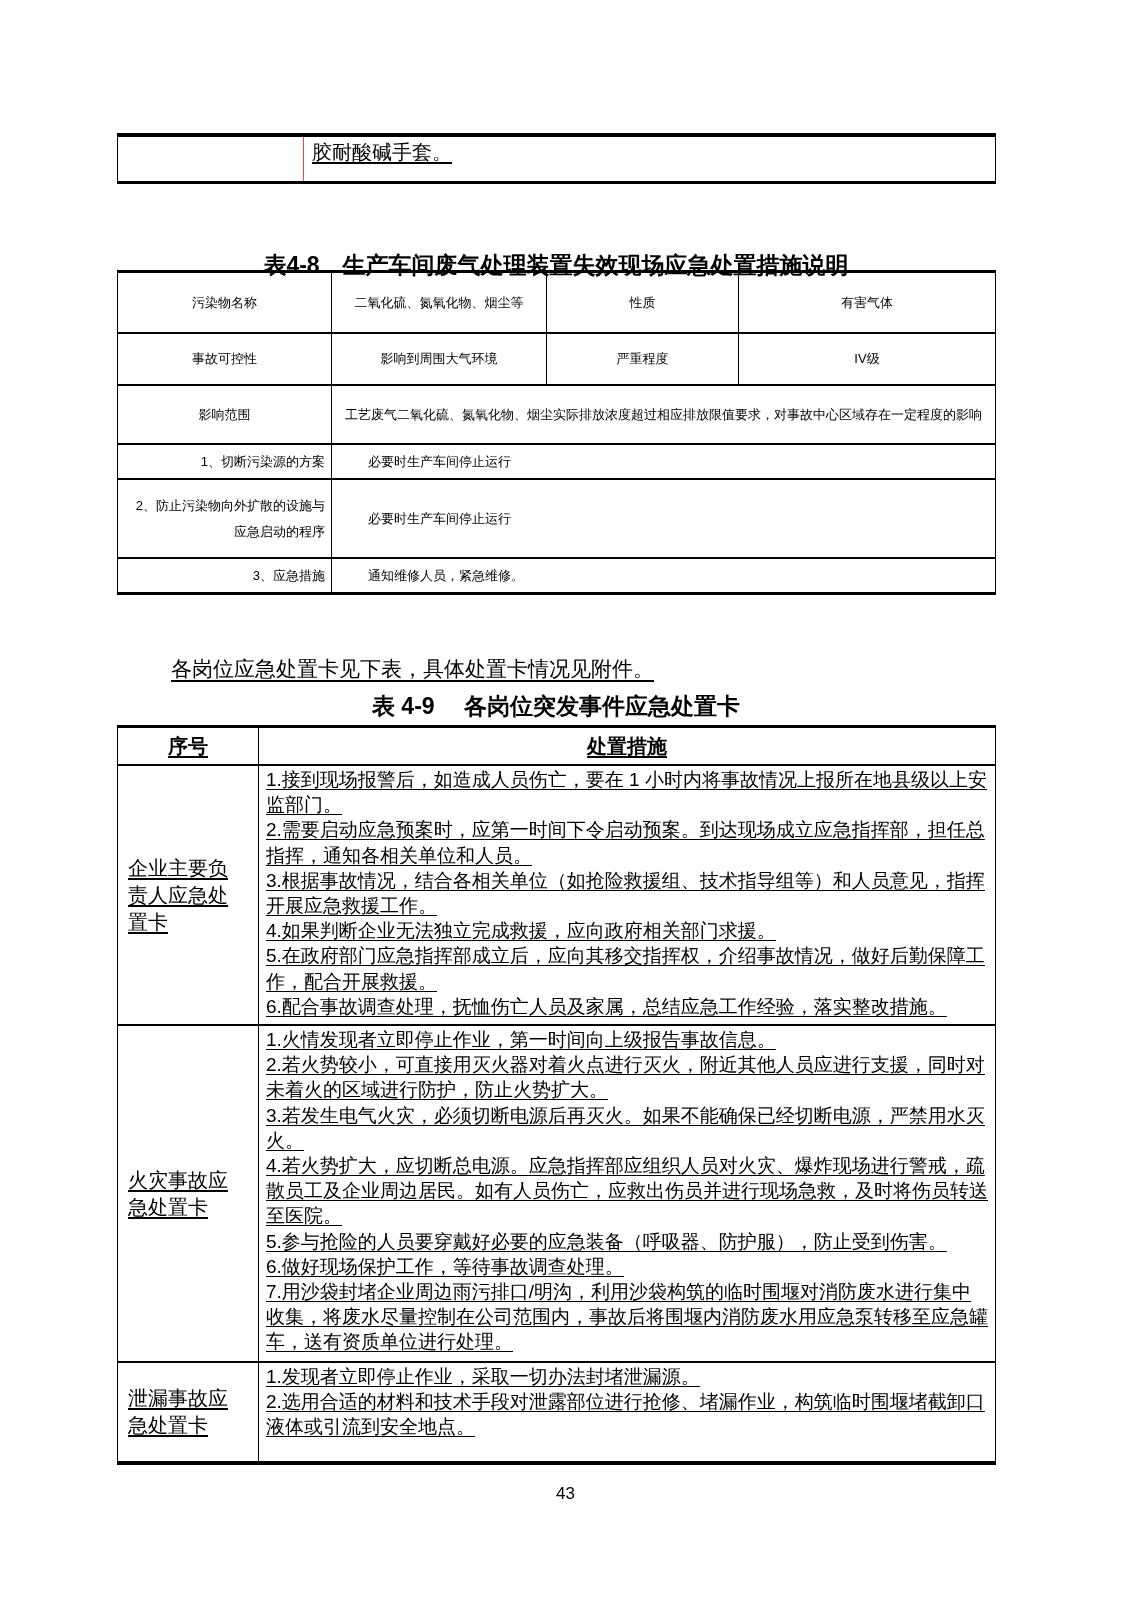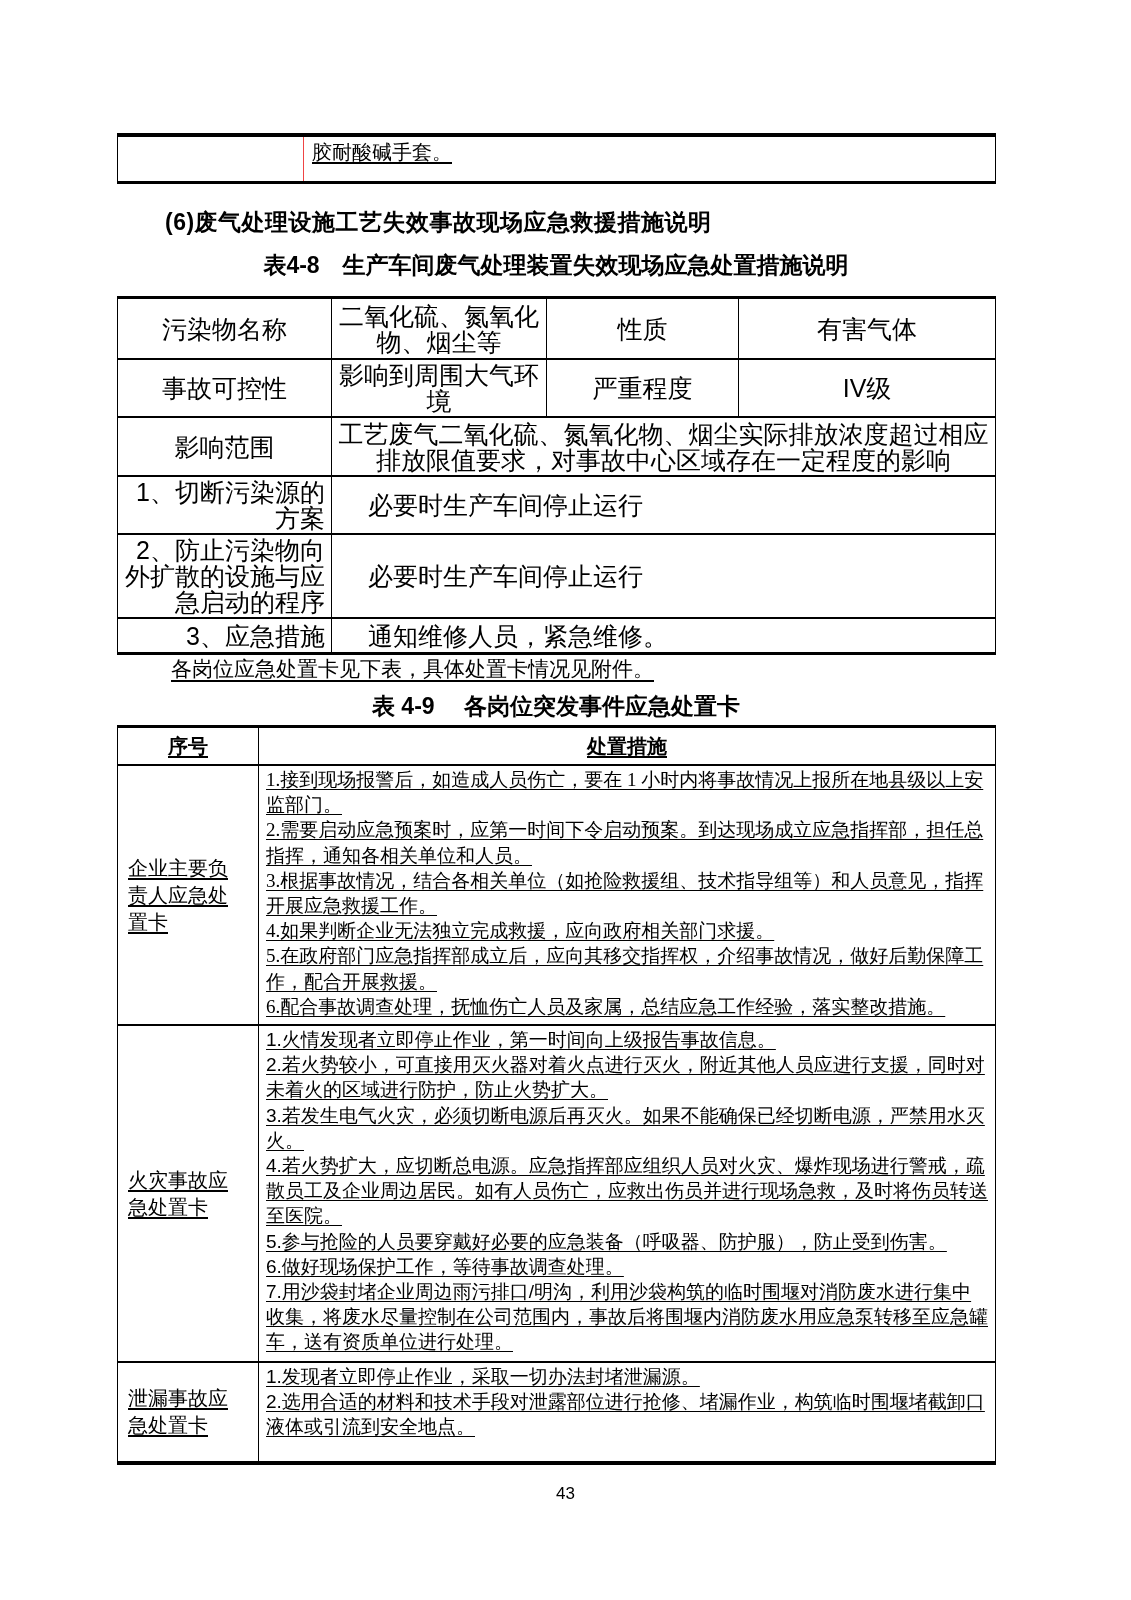--- a/index.html
+++ b/index.html
@@ -35,24 +35,24 @@
   }
   .tbl-title {
     position: absolute; left: 117px; width: 878px; text-align: center;
     font-size: 23px; font-weight: bold;
   }
   .t48-title { top: 250px; }
   .t49-title { top: 691px; }
 
   
   .t48 {
-    position: absolute; top: 296px; left: 117px; width: 878px;
+    position: absolute; top: 270px; left: 117px; width: 878px;
     border-collapse: collapse; table-layout: fixed;
     border: 1px solid #000; border-top: 3px solid #000; border-bottom: 3px solid #000;
-    font-size: 25px;
+    font-size: 13px;
   }
   .t48 td {
     border: 2px solid #000; border-left-width: 1px; border-right-width: 1px;
     text-align: center; vertical-align: middle;
     padding: 2px 6px; line-height: 26px;
   }
   .t48 td.la { text-align: right; }
   .t48 td.ind { text-align: left; padding-left: 36px; }
   .t48 tr.r1 td { height: 55px; }
   .t48 tr.r2 td { height: 27px; }
@@ -81,21 +81,21 @@
     font-size: 20px; font-weight: bold; height: 34px; text-align: center; vertical-align: middle;
   }
   .t49 td.label {
     vertical-align: middle; text-align: left;
     padding: 4px 22px 4px 10px; font-size: 20px; line-height: 27px;
   }
   .t49 td.items {
     vertical-align: top; text-align: left;
     padding: 1px 6px 2px 7px; font-size: 19px; line-height: 25.2px;
   }
-  .t49 tr.row1 td { height: 250px; font-family: Liberation Serif, serif; }
+  .t49 tr.row1 td { height: 250px; }
   .t49 tr.row2 td { height: 327px; }
   .t49 tr.row3 td { height: 90px; }
   .item { text-decoration: underline; text-underline-offset: 3px; }
 
   .page-num {
     position: absolute; top: 1484px; left: 0; width: 1131px;
     text-align: center; font-size: 17px;
   }
 </style>
 </head>
@@ -109,21 +109,20 @@
         <col style="width:692px">
       </colgroup>
     <tbody>
         <tr>
       <td></td>
       <td><span class="u">胶耐酸碱手套。</span></td>
     </tr>
   </tbody>
     </table>
 
-  <div class="heading">(6)废气处理设施工艺失效事故现场应急救援措施说明</div>
 
   <div class="tbl-title t48-title">表4-8　生产车间废气处理装置失效现场应急处置措施说明</div>
 
   <table class="t48">
     <colgroup>
         <col style="width:214px">
         <col style="width:215px">
         <col style="width:192px">
         <col style="width:257px">
       </colgroup>

